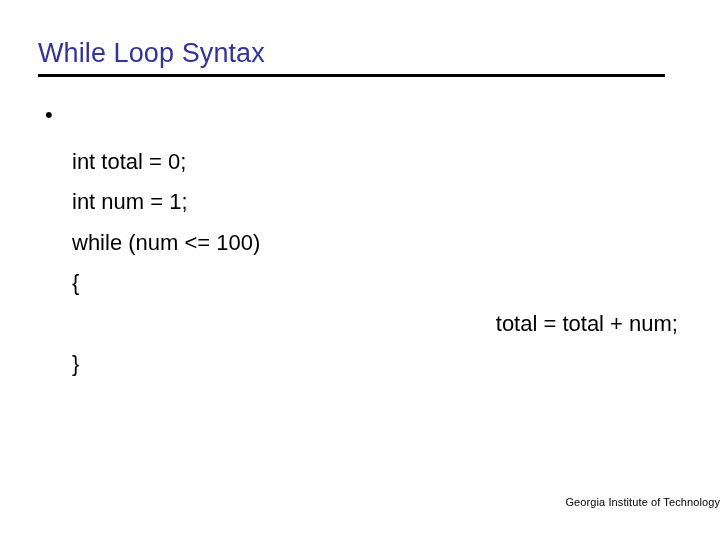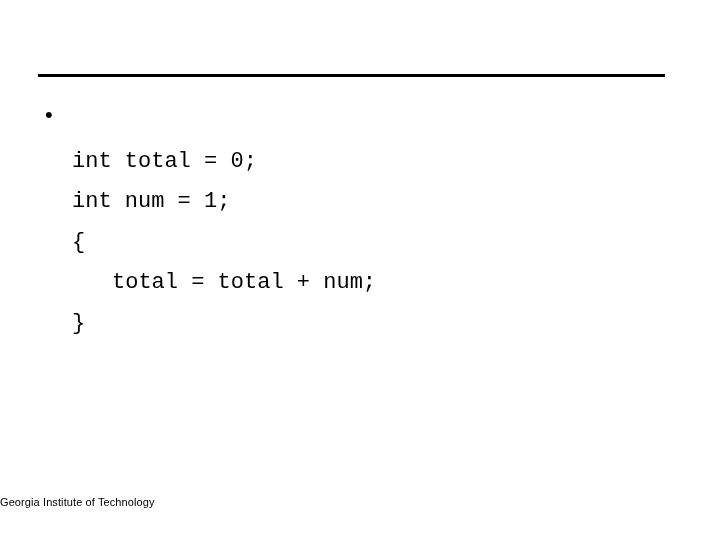--- a/index.html
+++ b/index.html
@@ -66,62 +66,66 @@
     box-sizing: border-box;
   }
   .bullet-text {
     font-size: 23px;
     line-height: 30px;
     color: #000000;
     white-space: nowrap;
   }
   .code-block {
     margin-top: 12px;
-    font-family: Liberation Mono, monospace;
   }
   .code-line {
     font-size: 22px;
     line-height: 40.4px;
     color: #000000;
     white-space: pre;
     padding-left: 34px;
     height: 40.4px;
   }
   .code-line.indent-1 {
     padding-left: 74px;
+    text-align: right;
   }
   
   .footer {
     position: absolute;
     left: 0;
     right: 0;
     top: 495px;
-    text-align: left;
+    text-align: right;
     font-size: 11px;
     line-height: 14px;
     color: #000000;
     letter-spacing: 0.1px;
   }
 </style>
 </head>
 <body>
 
 <div class="slide">
 
+  <div class="title-block">
+    <div class="slide-title">While Loop Syntax</div>
+  </div>
   <div class="title-rule"></div>
 
   <div class="body-block">
 
     <div class="bullet-row">
       <span class="bullet-dot">•</span>
     </div>
 
     <div class="code-block">
       <div class="code-line">int total = 0;</div>
       <div class="code-line">int num = 1;</div>
+      <div class="code-line">while (num &lt;= 100)</div>
       <div class="code-line">{</div>
       <div class="code-line indent-1">total = total + num;</div>
       <div class="code-line">}</div>
     </div>
 
   </div>
 
   <div class="footer">Georgia Institute of Technology</div>
 
 </div>

